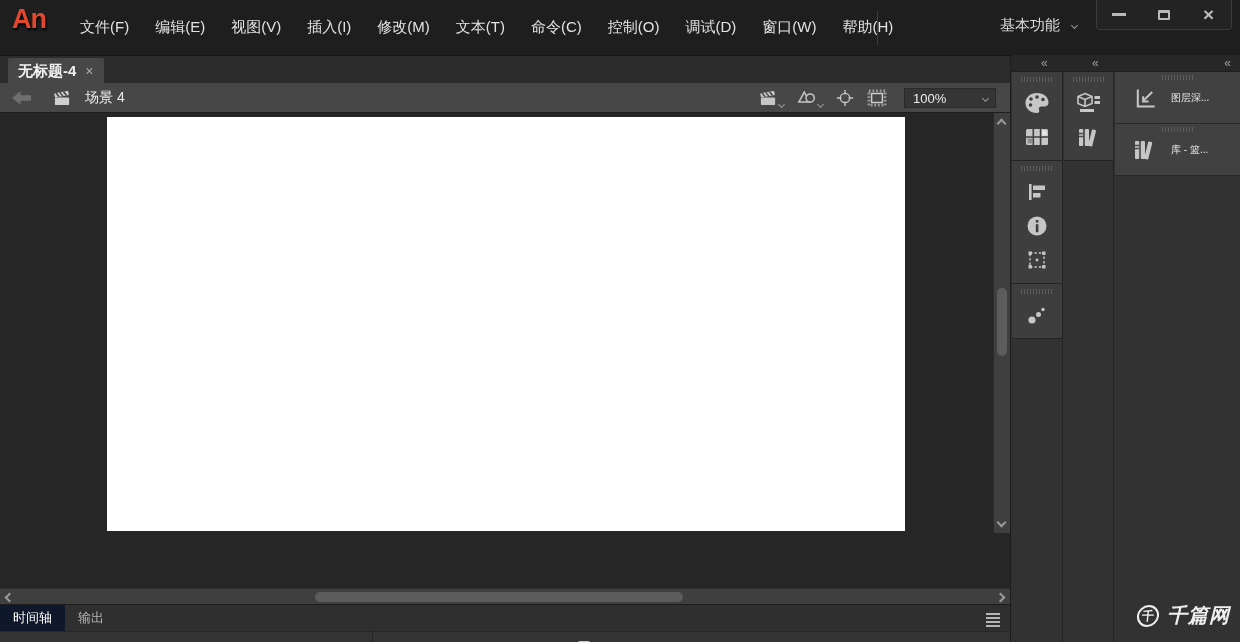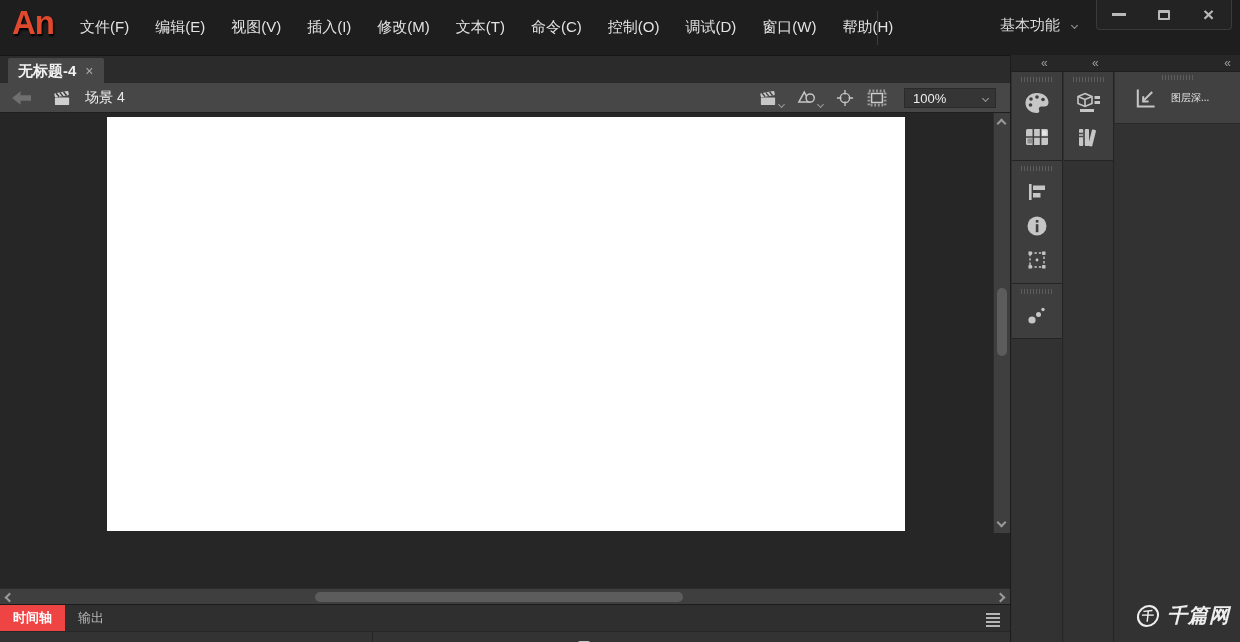--- a/index.html
+++ b/index.html
@@ -8,21 +8,21 @@
     --paste:#262626; --icon:#c6c6c6; --txt:#e2e2e2; --dim:#a8a8a8;
     --track:#3f3f3f; --thumb:#5c5c5c; --red:#a83a2c; --logo:#e0492e;
   }
   *{margin:0;padding:0;box-sizing:border-box;}
   html,body{width:1240px;height:642px;overflow:hidden;background:#1a1a1a;
     font-family:"Liberation Sans","DejaVu Sans",sans-serif;}
   #win{position:relative;width:1240px;height:642px;background:var(--tabstrip);}
 
   
   #topbar{position:absolute;left:0;top:0;width:1240px;height:55px;background:var(--topbar);}
-  #logo{position:absolute;left:12px;top:4px;font-size:33px;font-weight:bold;color:var(--logo);
+  #logo{position:absolute;left:12px;top:4px;font-size:27px;font-weight:bold;color:var(--logo);
     text-shadow:1px 2px 2px #000;letter-spacing:-1px;}
   #menus{position:absolute;left:80px;top:0;height:55px;display:flex;align-items:center;gap:26px;}
   #menus span{font-size:15px;color:var(--txt);cursor:default;white-space:nowrap;}
   #ws-divider{position:absolute;left:877px;top:11px;width:1px;height:34px;background:#3d3d3d;}
   #workspace{position:absolute;left:1000px;top:16px;display:flex;align-items:center;gap:12px;color:#dcdcdc;font-size:15px;}
   .chev{display:inline-block;width:7px;height:7px;border-right:2px solid #9a9a9a;border-bottom:2px solid #9a9a9a;}
   .chev.down{transform:rotate(45deg);}
   .chev.up{transform:rotate(225deg);}
   .chev.left{transform:rotate(135deg);}
   .chev.right{transform:rotate(-45deg);}
@@ -61,21 +61,21 @@
   #vscroll .cap-bot{position:absolute;left:4px;bottom:7px;}
   #hscroll{position:absolute;left:0;bottom:0;width:1010px;height:16px;background:var(--track);border-top:1px solid #2c2c2c;}
   #hscroll .thumb{position:absolute;left:315px;top:3px;width:368px;height:10px;background:var(--thumb);border-radius:5px;}
   #hscroll .cap-left{position:absolute;left:6px;top:5px;}
   #hscroll .cap-right{position:absolute;right:6px;top:5px;}
 
   
   #bottom{position:absolute;left:0;top:549px;width:1010px;height:93px;background:var(--panelbg);border-top:1px solid #1c1c1c;overflow:hidden;}
   #tl-tabs{position:absolute;left:0;top:0;width:100%;height:26px;background:#2f2f2f;display:flex;align-items:center;}
   .tl-tab{height:26px;display:flex;align-items:center;padding:0 13px;font-size:13px;color:#b5b5b5;}
-  .tl-tab.active{background:#ef4444;color:#fff;font-weight:bold;}
+  .tl-tab.active{background:#0f172a;color:#fff;font-weight:normal;}
   #tl-menu{position:absolute;right:10px;top:8px;display:flex;flex-direction:column;gap:2px;}
   #tl-menu i{display:block;width:14px;height:2px;background:#b5b5b5;}
   #tl-toolbar{position:absolute;left:0;top:26px;width:100%;height:38px;border-top:1px solid #272727;}
   .tbi{position:absolute;top:0;height:38px;display:flex;align-items:center;}
   #tl-divider{position:absolute;left:372px;top:26px;width:1px;height:67px;background:#252525;}
   #frame-box{width:14px;height:20px;border:1.5px solid #c6c6c6;border-radius:3px;display:flex;align-items:center;justify-content:center;}
 
   
   #dock{position:absolute;left:1010px;top:55px;width:230px;height:587px;background:var(--dockbg);border-left:1px solid #1c1c1c;}
   #dock-header{position:absolute;left:0;top:0;width:100%;height:17px;background:#272727;border-bottom:1px solid #1f1f1f;}
@@ -416,20 +416,30 @@
     <div class="dockcol" id="col3">
       <div class="pbtn">
         <div class="grip"></div>
         <svg width="24" height="24" viewBox="0 0 20 20">
           <path d="M4 3 V17 H18" fill="none" stroke="#c6c6c6" stroke-width="1.7"></path>
           <path d="M16 5 L9 12" stroke="#c6c6c6" stroke-width="1.7"></path>
           <path d="M8.5 8.5 V13 H13" fill="none" stroke="#c6c6c6" stroke-width="1.7"></path>
         </svg>
         <span class="plabel">图层深...</span>
       </div>
+      <div class="pbtn">
+        <div class="grip"></div>
+        <svg width="24" height="24" viewBox="0 0 24 22">
+          <rect x="2" y="2" width="4.2" height="18" rx="1" fill="#c6c6c6"></rect>
+          <path d="M2 6.5 H6.2 M2 9.5 H6.2" stroke="#4a4a4a" stroke-width="1.3"></path>
+          <rect x="7.8" y="2" width="4.2" height="18" rx="1" fill="#c6c6c6"></rect>
+          <rect x="13" y="2.5" width="4.2" height="18" rx="1" fill="#c6c6c6" transform="rotate(14 15 12)"></rect>
+        </svg>
+        <span class="plabel">库 - 篮...</span>
+      </div>
     </div>
 
     <div id="watermark">
       <span id="wm-logo">千</span>
       <span id="wm-text">千篇网</span>
     </div>
   </aside>
 
 </div>
 

